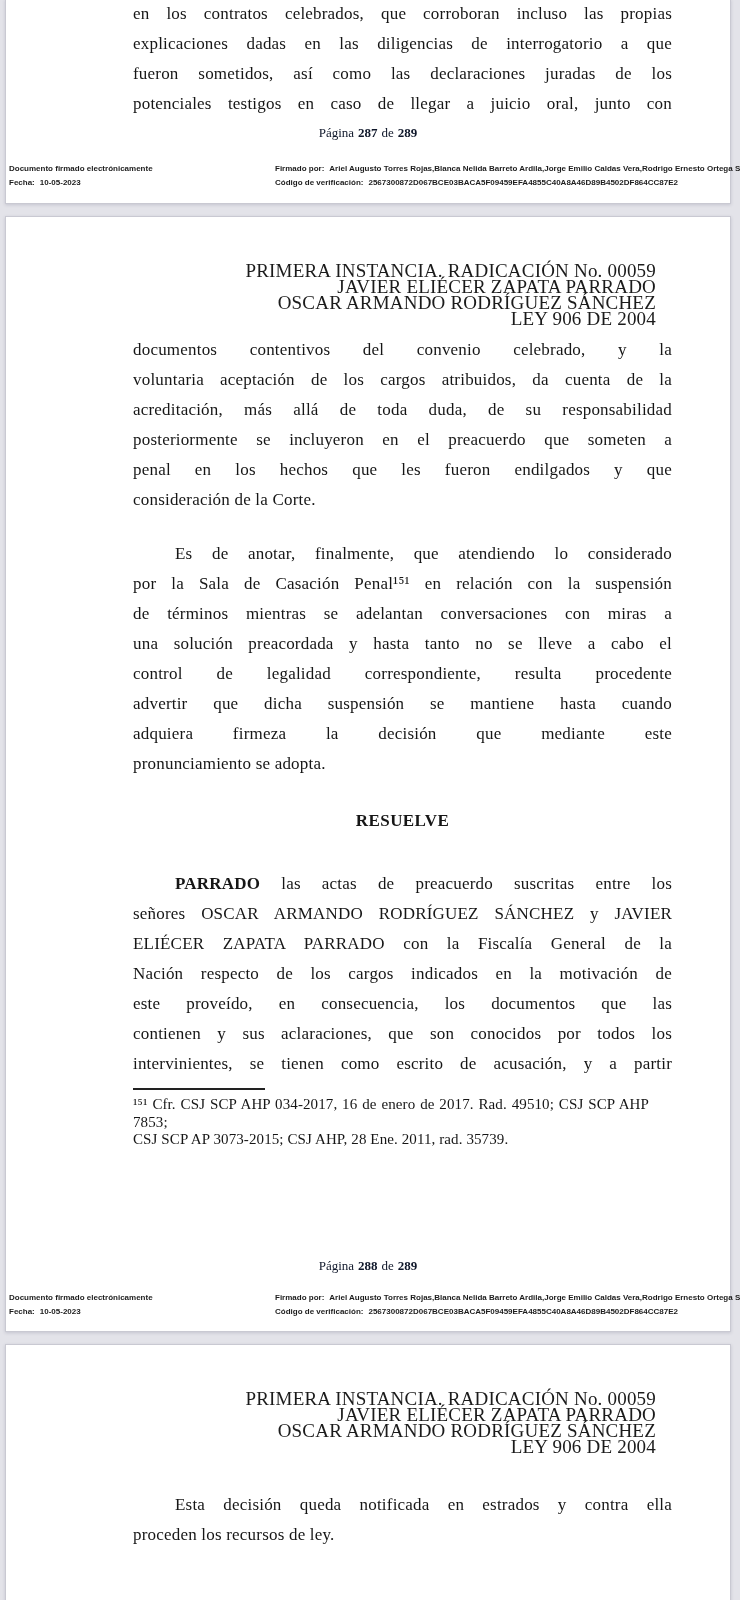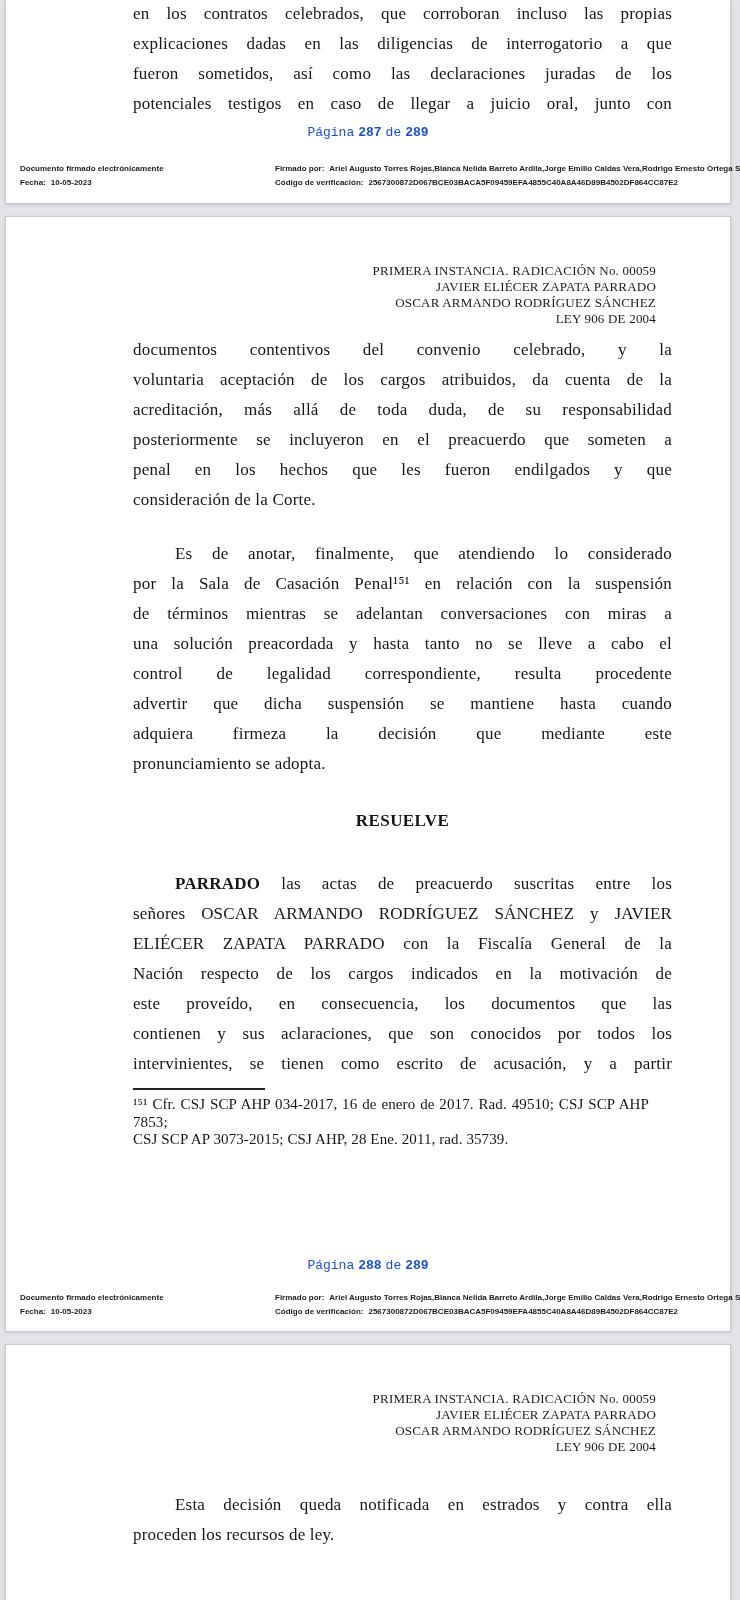--- a/index.html
+++ b/index.html
@@ -25,53 +25,53 @@
 
   .tline{
     font-size:17px;line-height:30px;text-align:justify;letter-spacing:.2px;
     white-space:normal;
   }
   .tline.jl{text-align-last:justify;}
   .tline.ind{text-indent:42px;}
 
   .case-header{
     position:absolute;top:46px;right:74px;text-align:right;
-    font-size:13px;line-height:16px;letter-spacing:.2px;color:#1b1b1b;
+    font-size:19px;line-height:16px;letter-spacing:.2px;color:#1b1b1b;
   }
   .case-header div{white-space:nowrap;}
 
   .para{margin:0;}
   .mt-p2{margin-top:24px;}
   .mt-p3{margin-top:27px;}
   .resuelve{
     margin-top:21px;text-align:center;font-weight:bold;
     font-size:17px;line-height:30px;letter-spacing:.4px;
   }
   .mt-p4{margin-top:33px;}
   .b{font-weight:bold;}
 
   .fnrule{width:132px;height:0;border-top:2px solid #222;margin-top:9px;}
   .footnote{margin-top:6px;width:516px;}
   .footnote .tline{font-size:15px;line-height:17.5px;letter-spacing:.1px;}
 
   .pagination{
     position:absolute;left:0;right:0;text-align:center;
-    font-family:Liberation Mono, monospace;font-size:13px;color:#1d4ed8;
+    font-family:Liberation Serif, serif;font-size:13px;color:#0f172a;
   }
   #page1 .pagination{top:126px;}
   #page2 .pagination{top:1041px;}
   .pagination .num{font-weight:bold;}
   .pagination span{padding:0 2px;}
 
   .sig-footer{
     position:absolute;
     font-family:"Liberation Sans",sans-serif;font-size:8px;font-weight:bold;
     line-height:14px;color:#1c1c1c;
   }
-  .sig-left{left:14px;width:250px;}
+  .sig-left{left:3px;width:250px;}
   .sig-right{left:269px;width:452px;white-space:nowrap;}
   #page1 .sig-left,#page1 .sig-right{top:163px;}
   #page2 .sig-left,#page2 .sig-right{top:1074px;}
   .sig-footer .val{padding-left:5px;font-weight:bold;}
 </style>
 </head>
 <body>
 
 <div class="page" id="page1">
   <div class="doc-col">

